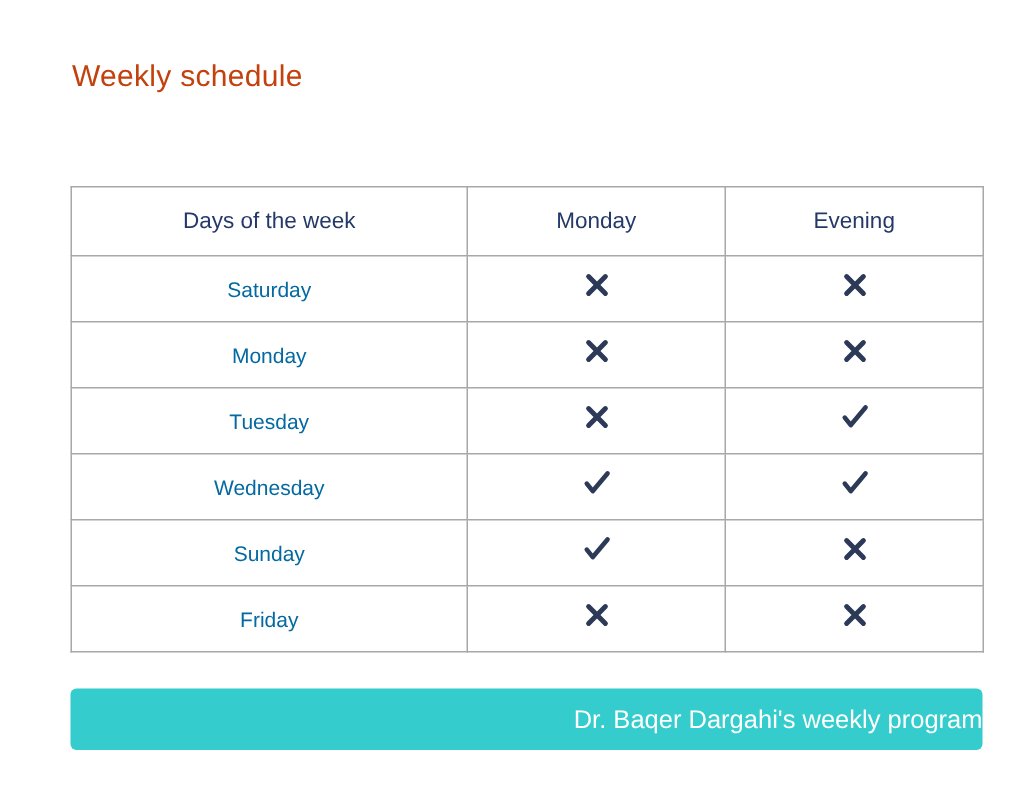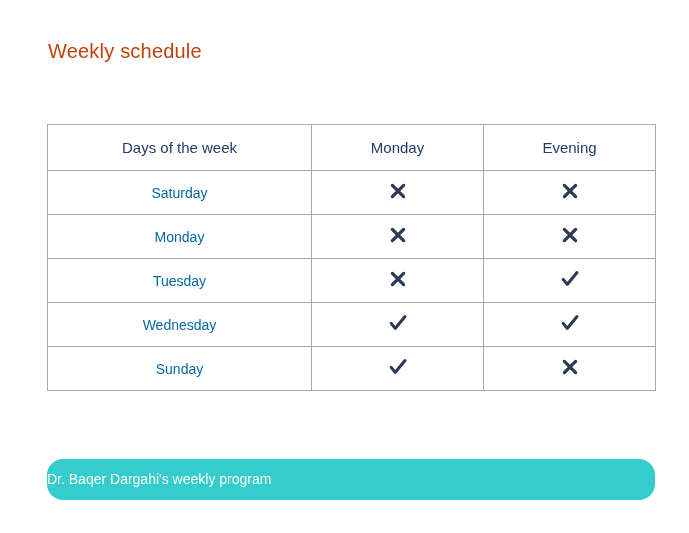--- a/index.html
+++ b/index.html
@@ -92,25 +92,25 @@
   .mark svg { display: block; }
 
   .program-button {
     position: absolute;
     left: 47px;
     top: 459px;
     width: 608px;
     height: 41px;
     background: #34cccc;
     border: none;
-    border-radius: 16px;
+    border-radius: 4px;
     color: #ffffff;
     font-family: "Liberation Sans", sans-serif;
-    font-size: 14px;
-    text-align: left;
+    font-size: 17px;
+    text-align: right;
     line-height: 41px;
     cursor: pointer;
     padding: 0;
     box-sizing: border-box;
     white-space: nowrap;
     overflow: hidden;
   }
 </style>
 </head>
 <body>
@@ -171,18 +171,27 @@
         </tr>
         <tr>
           <td class="day-cell">Sunday</td>
           <td class="mark-cell"><span class="mark"><svg width="20" height="20" viewBox="0 0 20 20" aria-hidden="true">
                 <path d="M3.2 10.4 L7.2 15.4 L17 3.6" fill="none" stroke="currentColor" stroke-width="3.1" stroke-linecap="round" stroke-linejoin="round"></path>
               </svg></span></td>
           <td class="mark-cell"><span class="mark"><svg width="18" height="18" viewBox="0 0 18 18" aria-hidden="true">
                 <path d="M3.4 3.4 L14.6 14.6 M14.6 3.4 L3.4 14.6" fill="none" stroke="currentColor" stroke-width="3.3" stroke-linecap="round"></path>
               </svg></span></td>
         </tr>
+        <tr>
+          <td class="day-cell">Friday</td>
+          <td class="mark-cell"><span class="mark"><svg width="18" height="18" viewBox="0 0 18 18" aria-hidden="true">
+                <path d="M3.4 3.4 L14.6 14.6 M14.6 3.4 L3.4 14.6" fill="none" stroke="currentColor" stroke-width="3.3" stroke-linecap="round"></path>
+              </svg></span></td>
+          <td class="mark-cell"><span class="mark"><svg width="18" height="18" viewBox="0 0 18 18" aria-hidden="true">
+                <path d="M3.4 3.4 L14.6 14.6 M14.6 3.4 L3.4 14.6" fill="none" stroke="currentColor" stroke-width="3.3" stroke-linecap="round"></path>
+              </svg></span></td>
+        </tr>
       </tbody>
   </table>
 
   <button class="program-button">Dr. Baqer Dargahi's weekly program</button>
 
 </div>
 
 </body></html>

